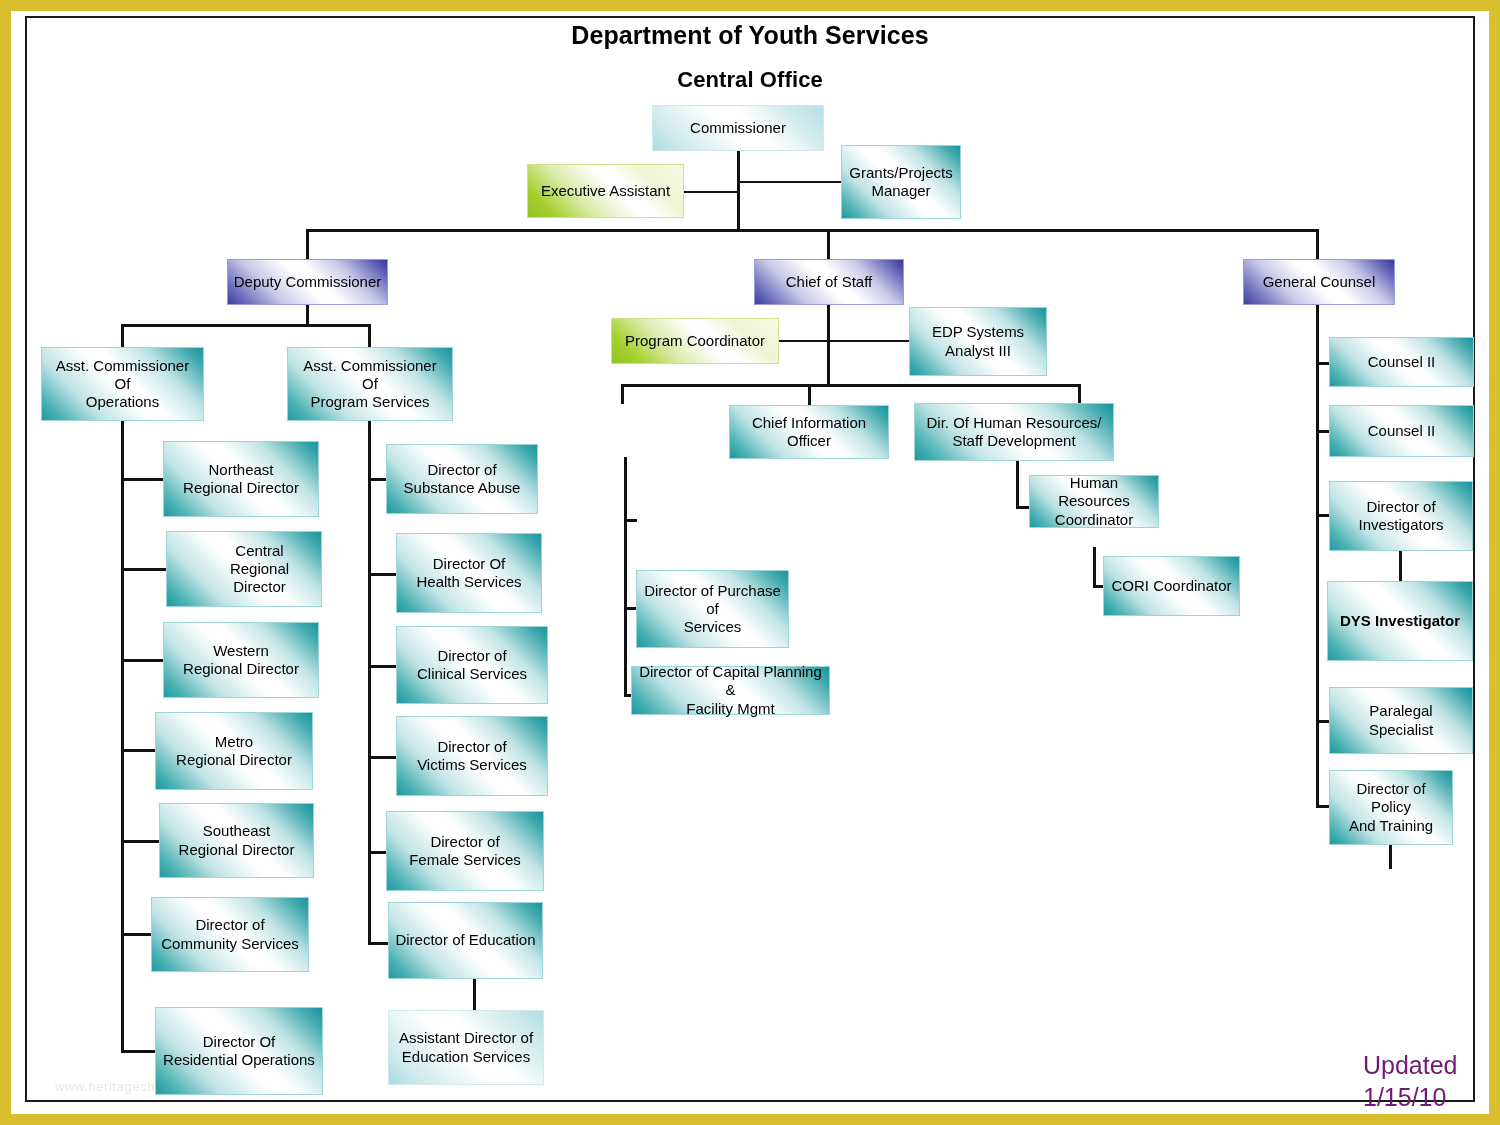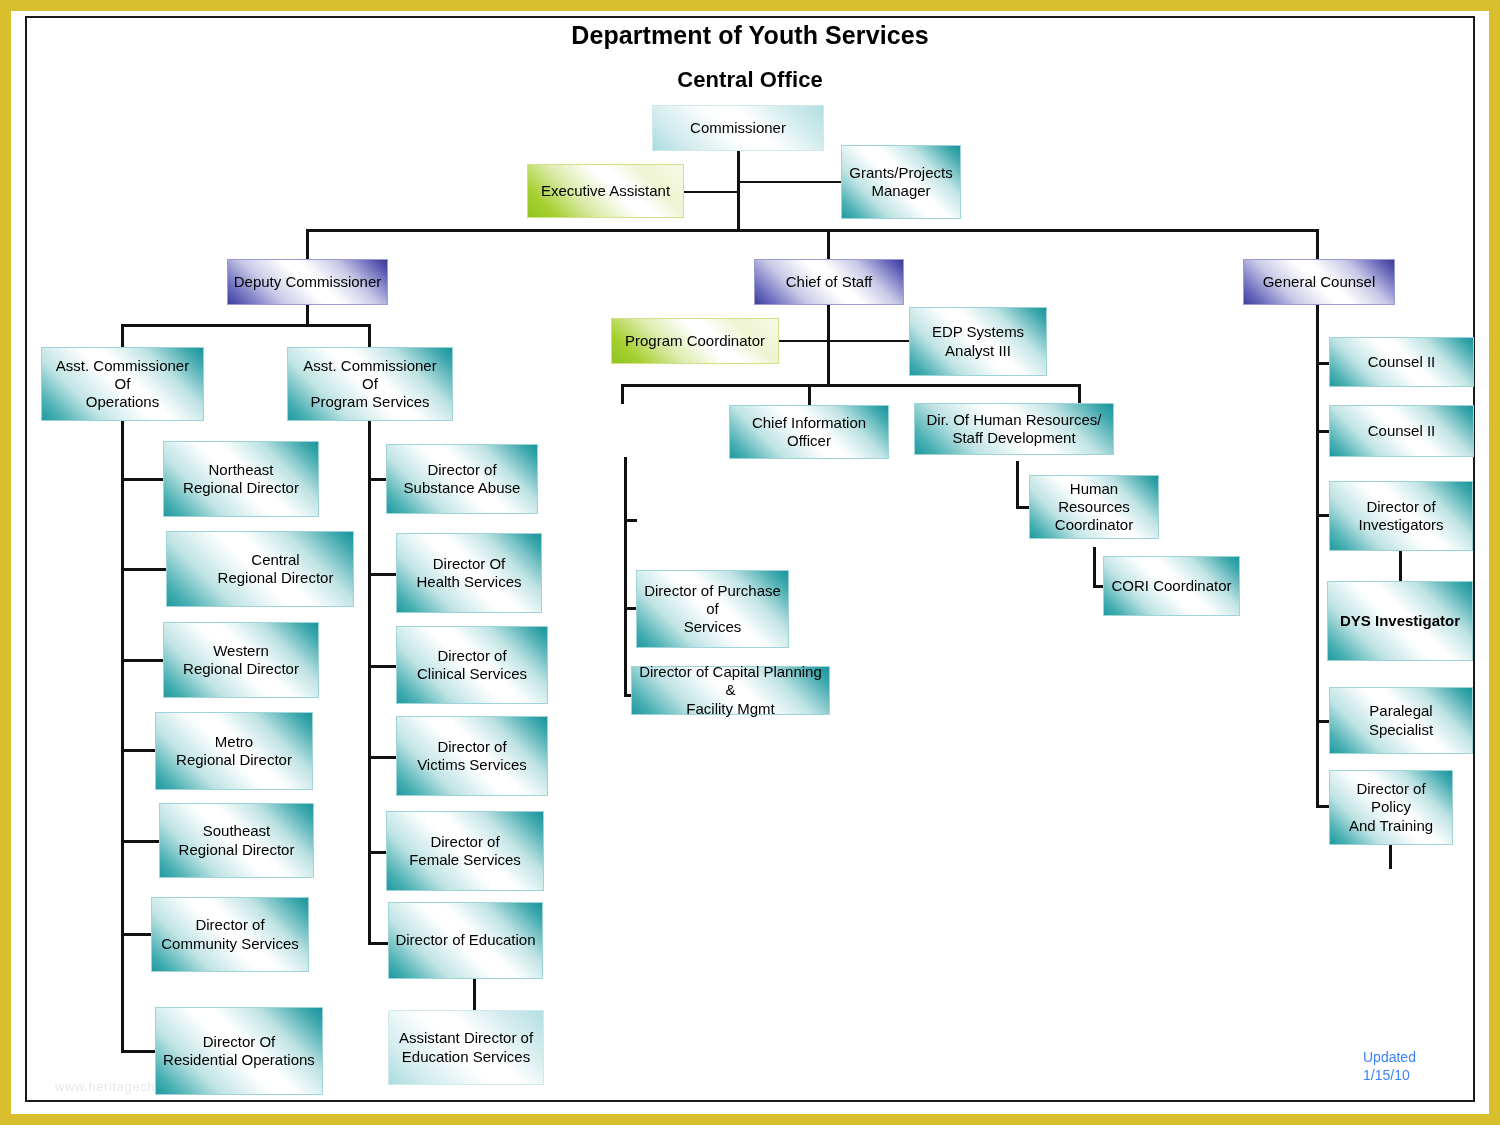--- a/index.html
+++ b/index.html
@@ -29,21 +29,21 @@
     white-space:nowrap;
     letter-spacing:.1px;
   }
   #title-main{left:0;right:0;top:10px;font-size:25px;}
   #title-sub{left:0;right:0;top:56px;font-size:22px;}
 
   
   #updated{
     position:absolute;
     left:1352px;top:1038px;
-    font-size:14px;color:#3b82f6;line-height:1.28;
+    font-size:25px;color:#701a75;line-height:1.28;
     text-align:left;
   }
 
   
   #watermark{
     position:absolute;
     left:44px;top:1068px;
     font-size:13px;
     color:#e3e9ea;
     letter-spacing:.6px;
@@ -192,21 +192,21 @@
 Of
 Program Services</div>
 
   <div class="box green" style="left:600px;top:307px;width:168px;height:46px;">Program Coordinator</div>
 
   <div class="box teal" style="left:898px;top:296px;width:138px;height:69px;">EDP Systems
 Analyst III</div>
 
   <div class="box teal" style="left:152px;top:430px;width:156px;height:76px;">Northeast
 Regional Director</div>
-  <div class="box teal" style="left:155px;top:520px;width:188px;height:76px;padding-left:36px;">Central
+  <div class="box teal" style="left:155px;top:520px;width:156px;height:76px;padding-left:36px;">Central
 Regional Director</div>
   <div class="box teal" style="left:152px;top:611px;width:156px;height:76px;">Western
 Regional Director</div>
   <div class="box teal" style="left:144px;top:701px;width:158px;height:78px;">Metro
 Regional Director</div>
   <div class="box teal" style="left:148px;top:792px;width:155px;height:75px;">Southeast
 Regional Director</div>
   <div class="box teal" style="left:140px;top:886px;width:158px;height:75px;">Director of
 Community Services</div>
   <div class="box teal" style="left:144px;top:996px;width:168px;height:88px;">Director Of
@@ -220,29 +220,29 @@
 Clinical Services</div>
   <div class="box teal" style="left:385px;top:705px;width:152px;height:80px;">Director of
 Victims Services</div>
   <div class="box teal" style="left:375px;top:800px;width:158px;height:80px;">Director of
 Female Services</div>
   <div class="box teal" style="left:377px;top:891px;width:155px;height:77px;">Director of Education</div>
   <div class="box teal-light" style="left:377px;top:999px;width:156px;height:75px;">Assistant Director of
 Education Services</div>
 
   <div class="box teal" style="left:718px;top:394px;width:160px;height:54px;">Chief Information Officer</div>
-  <div class="box teal" style="left:903px;top:392px;width:200px;height:52px;">Dir. Of Human Resources/
+  <div class="box teal" style="left:903px;top:392px;width:200px;height:58px;">Dir. Of Human Resources/
 Staff Development</div>
 
   <div class="box teal" style="left:625px;top:559px;width:153px;height:78px;">Director of Purchase of
 Services</div>
   <div class="box teal" style="left:620px;top:655px;width:199px;height:49px;">Director of Capital Planning &amp;
 Facility Mgmt</div>
 
-  <div class="box teal" style="left:1018px;top:464px;width:130px;height:64px;">Human Resources
+  <div class="box teal" style="left:1018px;top:464px;width:130px;height:53px;">Human Resources
 Coordinator</div>
   <div class="box teal" style="left:1092px;top:545px;width:137px;height:60px;">CORI Coordinator</div>
 
   <div class="box teal" style="left:1318px;top:326px;width:145px;height:50px;">Counsel II</div>
   <div class="box teal" style="left:1318px;top:394px;width:145px;height:52px;">Counsel II</div>
   <div class="box teal" style="left:1318px;top:470px;width:144px;height:70px;">Director of
 Investigators</div>
   <div class="box teal" style="left:1316px;top:570px;width:146px;height:80px;font-weight:bold;">DYS Investigator</div>
   <div class="box teal" style="left:1318px;top:676px;width:144px;height:67px;">Paralegal
 Specialist</div>

